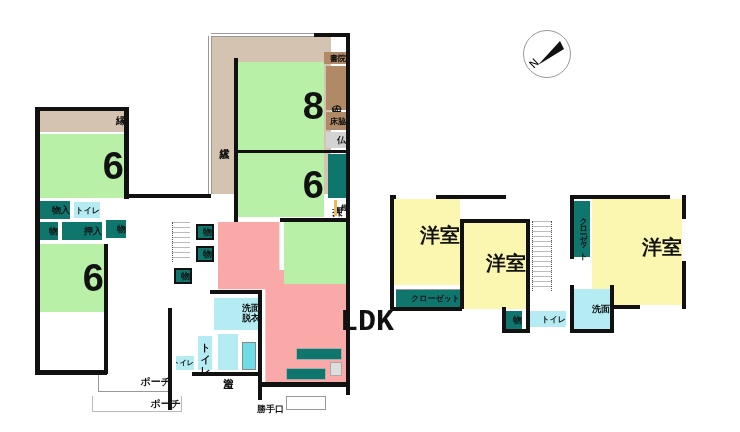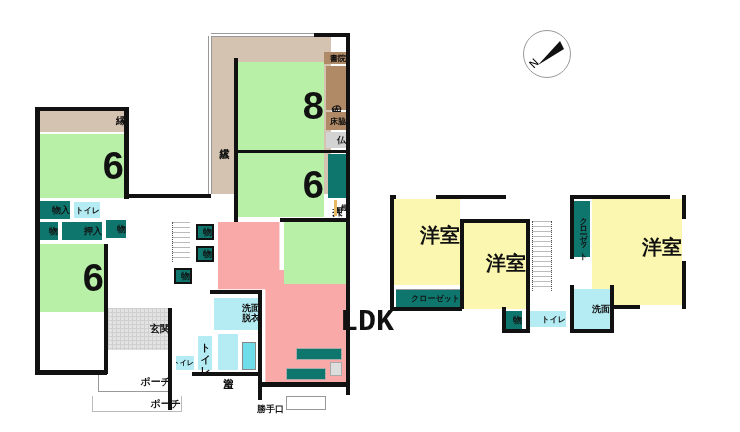--- a/index.html
+++ b/index.html
@@ -74,23 +74,20 @@
   <div class="abs white lbl sm" style="left:62px;top:222px;width:40px;height:18px;font-size:9px;">
       <span>押入</span>
     </div>
   <div class="abs white lbl sm" style="left:106px;top:220px;width:20px;height:18px;font-size:9px;">
       <span>物</span>
     </div>
 
   <div class="abs tatami" style="left:40px;top:244px;width:64px;height:68px;"></div>
   <div class="abs lbl big" style="left:40px;top:244px;width:64px;height:68px;">6</div>
 
-  <div class="abs genkan lbl sm" style="left:108px;top:308px;width:62px;height:42px;">
-      <span>玄関</span>
-    </div>
   <div class="abs lbl sm" style="left:98px;top:372px;width:74px;height:20px;border:1px solid #999;border-top:none;">
       <span>ポーチ</span>
     </div>
   <div class="abs lbl sm" style="left:92px;top:396px;width:90px;height:16px;border:1px solid #bbb;border-top:none;">
       <span>ポーチ</span>
     </div>
 
   <div class="abs" style="left:172px;top:222px;width:18px;height:40px;background-image:repeating-linear-gradient(#bbb 0 1px,transparent 1px 5px);border-left:1px dotted #555;"></div>
 
   <div class="abs white lbl sm" style="left:196px;top:224px;width:18px;height:16px;font-size:9px;border:2px solid #111;">

